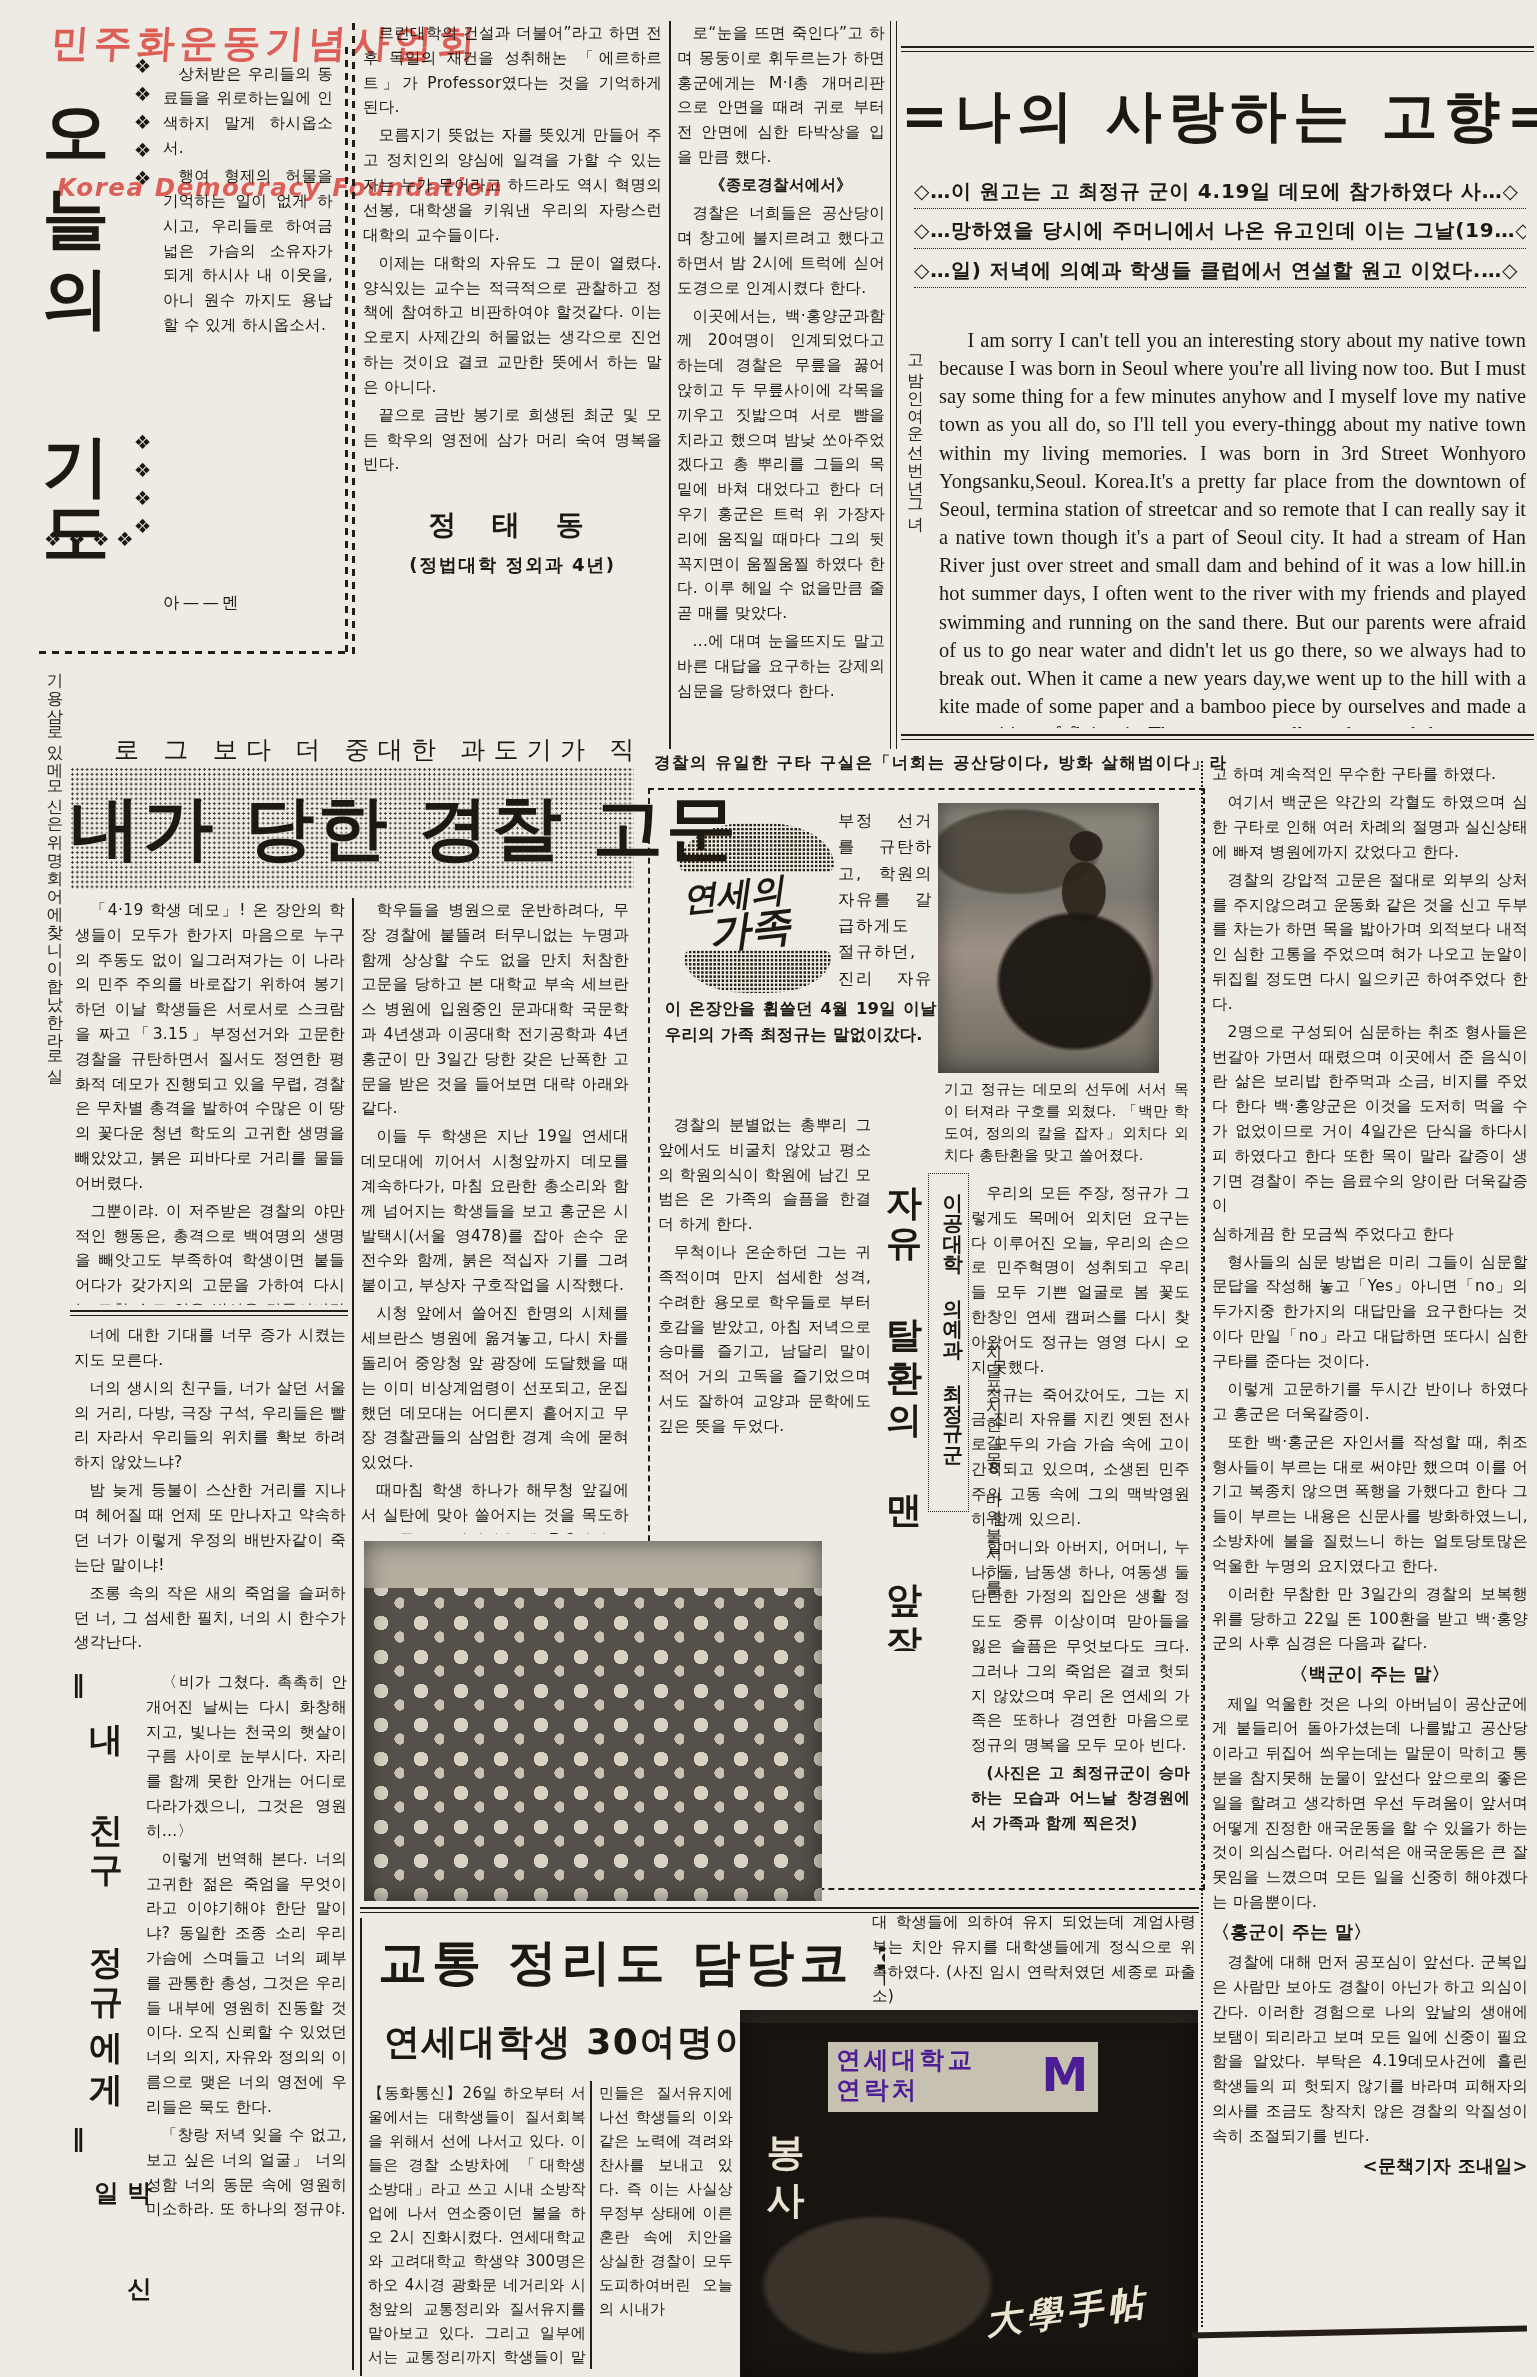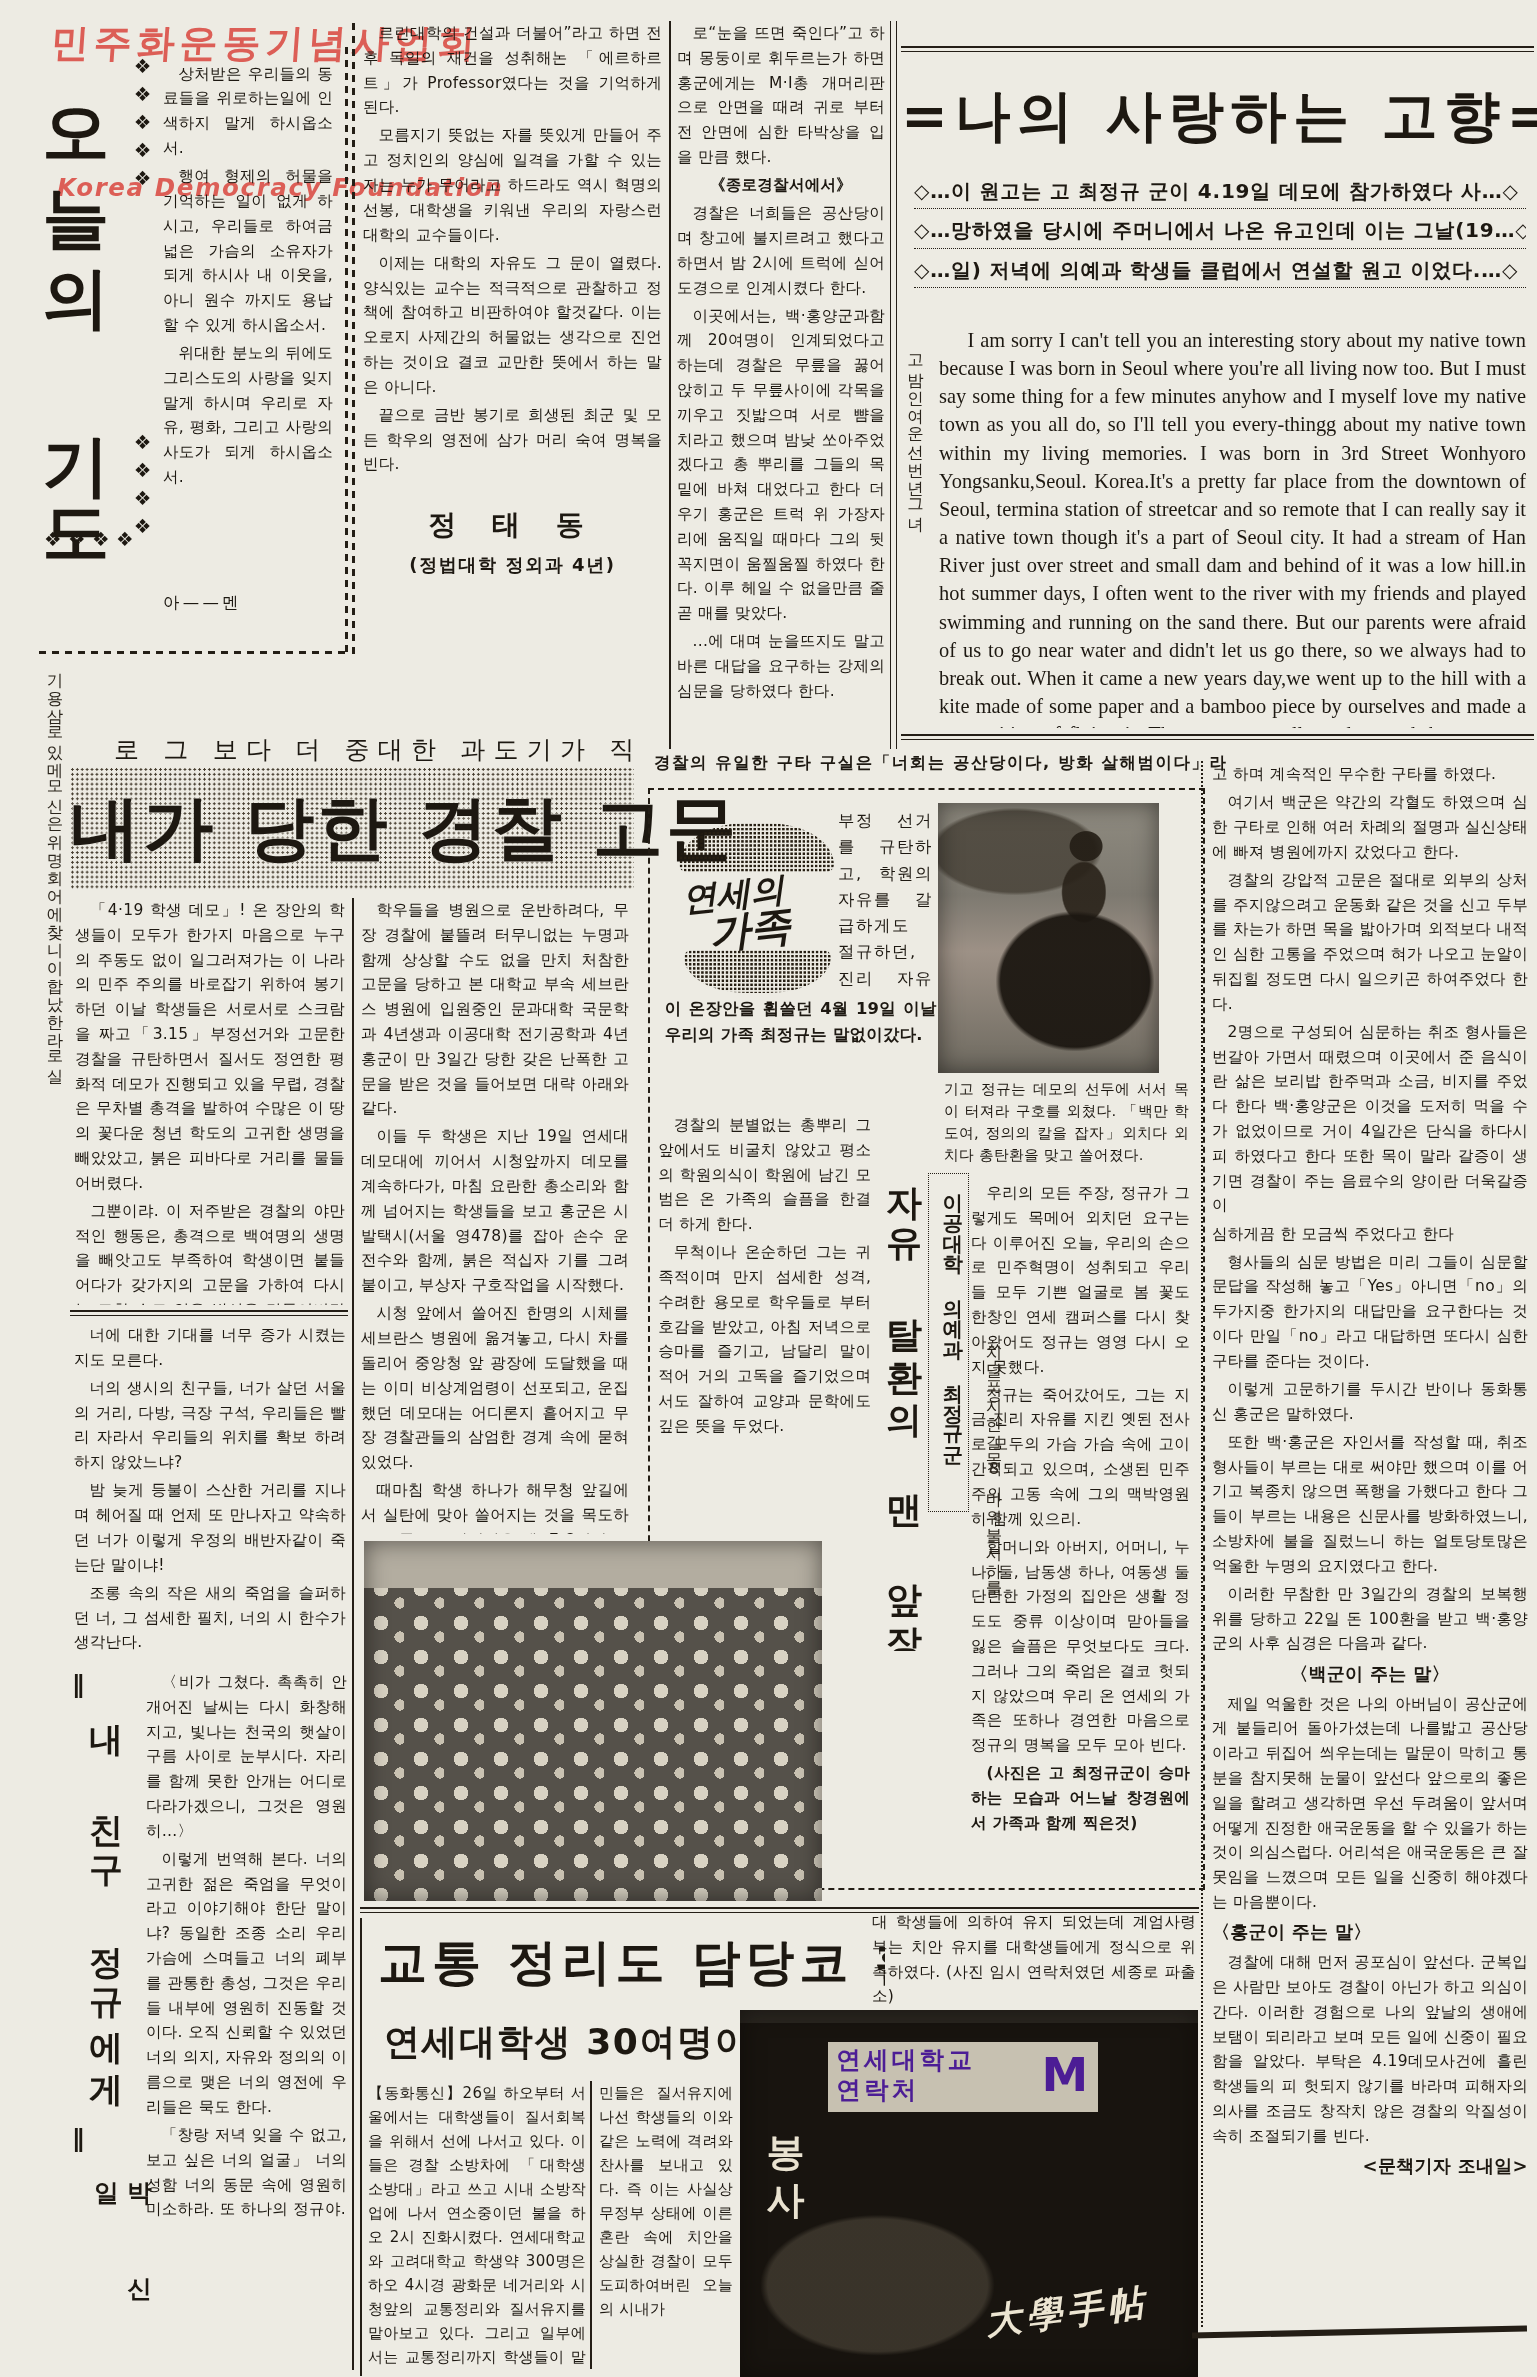--- a/index.html
+++ b/index.html
@@ -36,21 +36,20 @@
   <div class="abs watermark" style="left:57px;top:173px;font-size:24.5px;font-style:italic;letter-spacing:1.6px;">Korea Democracy Foundation</div>
 
   <div class="abs" style="left:39px;top:47px;width:309px;height:607px;">
     <div class="abs vtext" style="left:3.3px;top:14.7px;height:597px;font-size:67px;font-weight:900;line-height:1;letter-spacing:11.4px;">오늘의 기도</div>
     <div class="abs vtext" style="left:92px;top:8.2px;height:188px;font-size:19.6px;letter-spacing:4.9px;">❖❖❖❖❖</div>
     <div class="abs vtext" style="left:92px;top:384px;height:155px;font-size:19.6px;letter-spacing:4.9px;">❖❖❖❖</div>
     <div class="abs" style="left:4.9px;top:481px;font-size:19.6px;letter-spacing:6.5px;">❖❖❖❖</div>
     <div class="abs kr" style="left:124px;top:14.7px;width:170px;height:523px;">
       <p>상처받은 우리들의 동료들을 위로하는일에 인색하지 말게 하시옵소서.</p>
       <p>행여 형제의 허물을 기억하는 일이 없게 하시고, 우리들로 하여금 넓은 가슴의 소유자가 되게 하시사 내 이웃을, 아니 원수 까지도 용납 할 수 있게 하시옵소서.</p>
-      <p>위대한 분노의 뒤에도 그리스도의 사랑을 잊지 말게 하시며 우리로 자유, 평화, 그리고 사랑의 사도가 되게 하시옵소서.</p>
     </div>
     <div class="abs" style="left:124px;top:545px;font-size:16.4px;letter-spacing:3.3px;">아——멘</div>
     <div class="abs wavy" style="right:0;top:0;height:605px;"></div>
     <div class="abs wavyh" style="left:0;bottom:0;width:309px;"></div>
   </div>
 
   <div class="abs vtext fragment" style="left:41px;top:661px;height:654px;width:24.5px;">기용삼로있메모신은위명회어에찾니이합났한라로실</div>
 
   <div class="abs wavy" style="left:352px;top:23px;height:631px;"></div>
   <div class="abs" style="left:363px;top:21px;width:299px;height:633px;">
@@ -202,21 +201,21 @@
   </div>
 
   <div class="abs dotrule" style="left:1201px;top:761px;height:1566px;"></div>
   <div class="abs kr" style="left:1212px;top:762px;width:316px;height:1552px;">
     <p style="text-indent:0;">고 하며 계속적인 무수한 구타를 하였다.</p>
     <p>여기서 백군은 약간의 각혈도 하였으며 심한 구타로 인해 여러 차례의 절명과 실신상태에 빠져 병원에까지 갔었다고 한다.</p>
     <p>경찰의 강압적 고문은 절대로 외부의 상처를 주지않으려고 운동화 같은 것을 신고 두부를 차는가 하면 목을 밟아가며 외적보다 내적인 심한 고통을 주었으며 혀가 나오고 눈알이 뒤집힐 정도면 다시 일으키곤 하여주었다 한다.</p>
     <p>2명으로 구성되어 심문하는 취조 형사들은 번갈아 가면서 때렸으며 이곳에서 준 음식이란 삶은 보리밥 한주먹과 소금, 비지를 주었다 한다 백·홍양군은 이것을 도저히 먹을 수가 없었이므로 거이 4일간은 단식을 하다시피 하였다고 한다 또한 목이 말라 갈증이 생기면 경찰이 주는 음료수의 양이란 더욱갈증이</p>
     <p style="text-indent:0;">심하게끔 한 모금씩 주었다고 한다</p>
     <p>형사들의 심문 방법은 미리 그들이 심문할 문답을 작성해 놓고「Yes」아니면「no」의 두가지중 한가지의 대답만을 요구한다는 것이다 만일「no」라고 대답하면 또다시 심한 구타를 준다는 것이다.</p>
-    <p>이렇게 고문하기를 두시간 반이나 동화통신 홍군은 말하였다.</p>
+    <p>이렇게 고문하기를 두시간 반이나 하였다고 홍군은 더욱갈증이.</p>
     <p>또한 백·홍군은 자인서를 작성할 때, 취조 형사들이 부르는 대로 써야만 했으며 이를 어기고 복종치 않으면 폭행을 가했다고 한다 그들이 부르는 내용은 신문사를 방화하였느니, 소방차에 불을 질렀느니 하는 얼토당토많은 억울한 누명의 요지였다고 한다.</p>
     <p>이러한 무참한 만 3일간의 경찰의 보복행위를 당하고 22일 돈 100환을 받고 백·홍양군의 사후 심경은 다음과 같다.</p>
     <p class="subhead-inline" style="text-align:center;font-size:18px;">〈백군이 주는 말〉</p>
     <p>제일 억울한 것은 나의 아버님이 공산군에게 붙들리어 돌아가셨는데 나를밟고 공산당이라고 뒤집어 씌우는데는 말문이 막히고 통분을 참지못해 눈물이 앞선다 앞으로의 좋은 일을 할려고 생각하면 우선 두려움이 앞서며 어떻게 진정한 애국운동을 할 수 있을가 하는 것이 의심스럽다. 어리석은 애국운동은 큰 잘못임을 느꼈으며 모든 일을 신중히 해야겠다는 마음뿐이다.</p>
     <p class="subhead-inline" style="text-align:left;font-size:18px;">〈홍군이 주는 말〉</p>
     <p>경찰에 대해 먼저 공포심이 앞선다. 군복입은 사람만 보아도 경찰이 아닌가 하고 의심이 간다. 이러한 경험으로 나의 앞날의 생애에 보탬이 되리라고 보며 모든 일에 신중이 필요함을 알았다. 부탁은 4.19데모사건에 흘린 학생들의 피 헛되지 않기를 바라며 피해자의 의사를 조금도 창작치 않은 경찰의 악질성이 속히 조절되기를 빈다.</p>
     <p style="text-align:right;font-weight:bold;font-size:18px;">&lt;문책기자 조내일&gt;</p>
   </div>
   <div class="abs rule" style="left:1192px;top:2329px;width:335px;height:5.7px;transform:rotate(-1.2deg);"></div>
 

